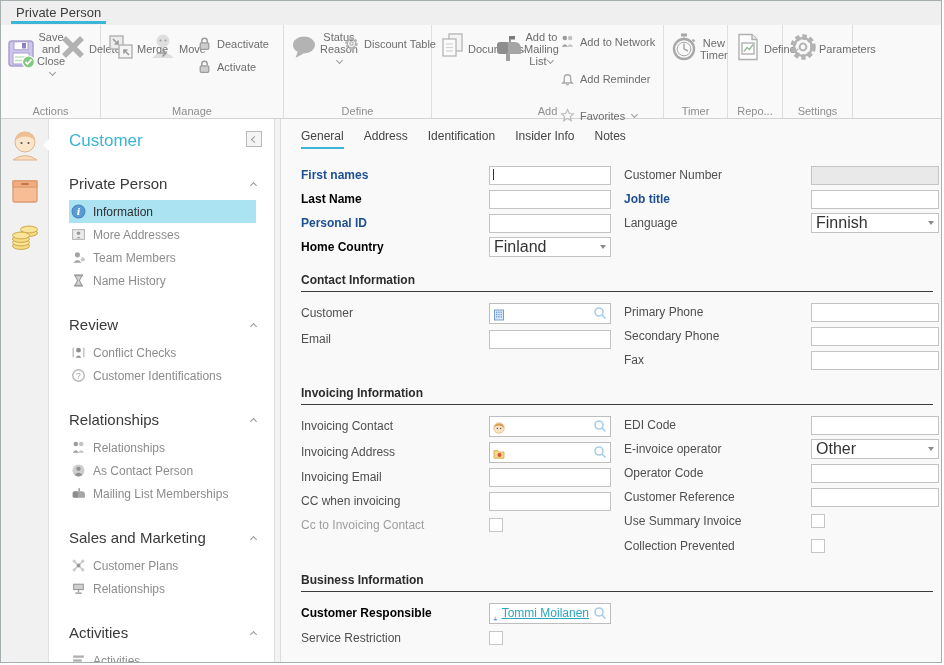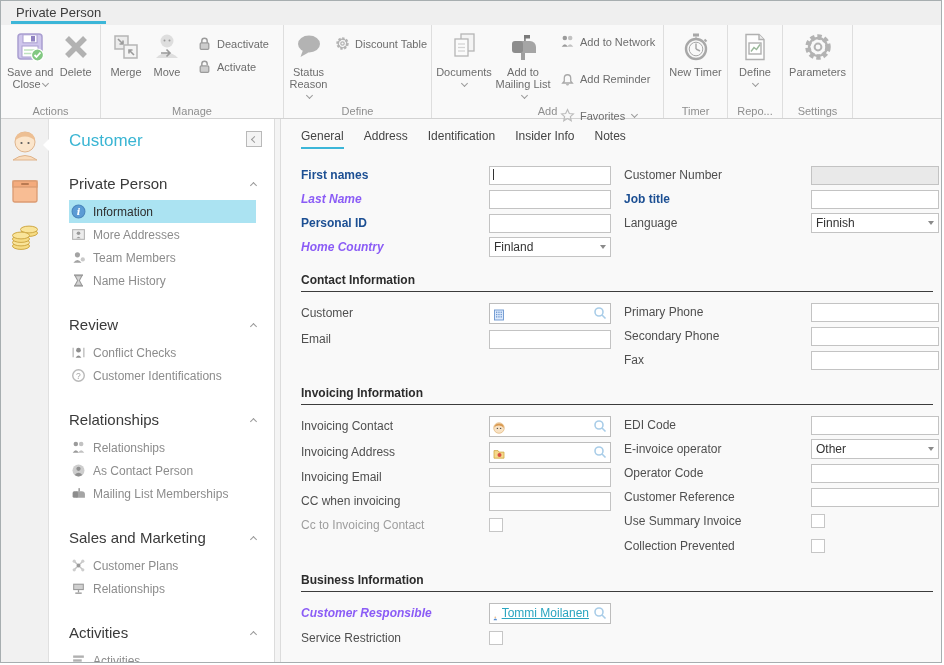--- a/index.html
+++ b/index.html
@@ -9,21 +9,21 @@
   
   .tabbar { height: 24px; background: #efefef; position: relative; }
   .doc-tab { position: absolute; left: 10px; top: 4px; padding: 0 5px; font-size: 13px; color: #3c3c3c; }
   .doc-tab::after { content: ''; position: absolute; left: 0; right: 0; bottom: -4px; height: 3px; background: #3cb6d8; }
 
   
   .ribbon { height: 94px; background: #f9f9f9; display: flex; border-bottom: 1px solid #d2d2d2; }
   .rgroup { position: relative; border-right: 1px solid #dedede; padding: 3px 4px 15px; flex: none; }
   .rgroup-label { position: absolute; left: 0; right: 0; bottom: 1px; text-align: center; font-size: 11px; color: #8e8e8e; white-space: nowrap; overflow: hidden; }
   .rbody { display: flex; height: 100%; align-items: flex-start; }
-  .bigbtn { display: flex; flex-direction: column; align-items: center; text-align: center; font-size: 11px; color: #6d6d6d; padding-top: 3px; line-height: 12px; }
+  .bigbtn { display: flex; flex-direction: row; align-items: center; text-align: center; font-size: 11px; color: #6d6d6d; padding-top: 3px; line-height: 12px; }
   .bigbtn .ic { width: 32px; height: 32px; margin-bottom: 3px; flex: none; }
   .smallcol { display: flex; flex-direction: column; gap: 8px; padding-top: 8px; }
   .smallbtn { display: flex; align-items: center; gap: 5px; font-size: 11px; color: #6d6d6d; white-space: nowrap; }
   .smallbtn .ic-s { width: 15px; height: 15px; flex: none; }
   .chv { display: inline-block; width: 5px; height: 5px; border-right: 1.5px solid #9a9a9a; border-bottom: 1.5px solid #9a9a9a; }
   .chv-d { transform: rotate(45deg); margin-left: 2px; margin-bottom: 2px; }
   .chv-u { transform: rotate(-135deg); margin-top: 4px; }
   .chv-l { transform: rotate(135deg); }
   .chv-blk { display: block; margin: 3px auto 0; }
 
@@ -50,29 +50,29 @@
   .ftab { padding-bottom: 4px; }
   .ftab.active { border-bottom: 2px solid #3cb6d8; }
   .cols { display: flex; }
   .colL { width: 323px; flex: none; }
   .colR { flex: 1; padding-right: 6px; }
   .row { display: flex; align-items: center; height: 24px; }
   .row-lk { height: 26px; }
   .flabel { font-size: 12px; color: #4f4f4f; flex: none; }
   .colL .flabel { width: 188px; }
   .colR .flabel { width: 187px; }
-  .flabel.req { color: #8b5cf6; font-weight: bold; font-style: italic; }
+  .flabel.req { color: #000000; font-weight: bold; }
   .flabel.rec { color: #1c4f93; font-weight: bold; }
   .flabel.dim { color: #9e9e9e; }
   .tinput { width: 122px; height: 19px; border: 1px solid #c3c3c3; background: #fff; font-size: 12px; padding: 0 3px; color: #333; font-family: "Liberation Sans", sans-serif; }
   .colR .tinput, .colR .dropdown { width: 128px; }
   .tinput:disabled { background: #e9e9e9; }
   .caretbox { position: relative; }
   .caretbox::after { content: ''; position: absolute; left: 4px; top: 4px; width: 1px; height: 11px; background: #333; }
-  .dropdown { width: 122px; height: 19px; border: 1px solid #c3c3c3; background: #fff; display: flex; align-items: center; font-size: 12px; color: #333; padding: 9px 4px; }
+  .dropdown { width: 122px; height: 19px; border: 1px solid #c3c3c3; background: #fff; display: flex; align-items: center; font-size: 16px; color: #333; padding: 9px 4px; }
   .dd-arrow { margin-left: auto; width: 0; height: 0; border-left: 3px solid transparent; border-right: 3px solid transparent; border-top: 4px solid #8a8a8a; }
   .lookup { width: 122px; height: 21px; border: 1px solid #bdbdbd; background: #fff; display: flex; align-items: center; padding: 0 3px; gap: 4px; text-align: center; }
   .lookup .mag { margin-left: auto; width: 14px; height: 14px; flex: none; }
   .cb { width: 14px; height: 14px; border: 1px solid #c6c6c6; background: #fff; flex: none; }
   .sechdr { font-size: 12px; font-weight: bold; color: #2c2c2c; border-bottom: 1px solid #3c3c3c; padding-bottom: 4px; margin: 14px 8px 8px 0; }
   .link { font-size: 12px; color: #2aa5c0; text-decoration: underline; white-space: nowrap; }
 </style>
 </head>
 <body>
 

